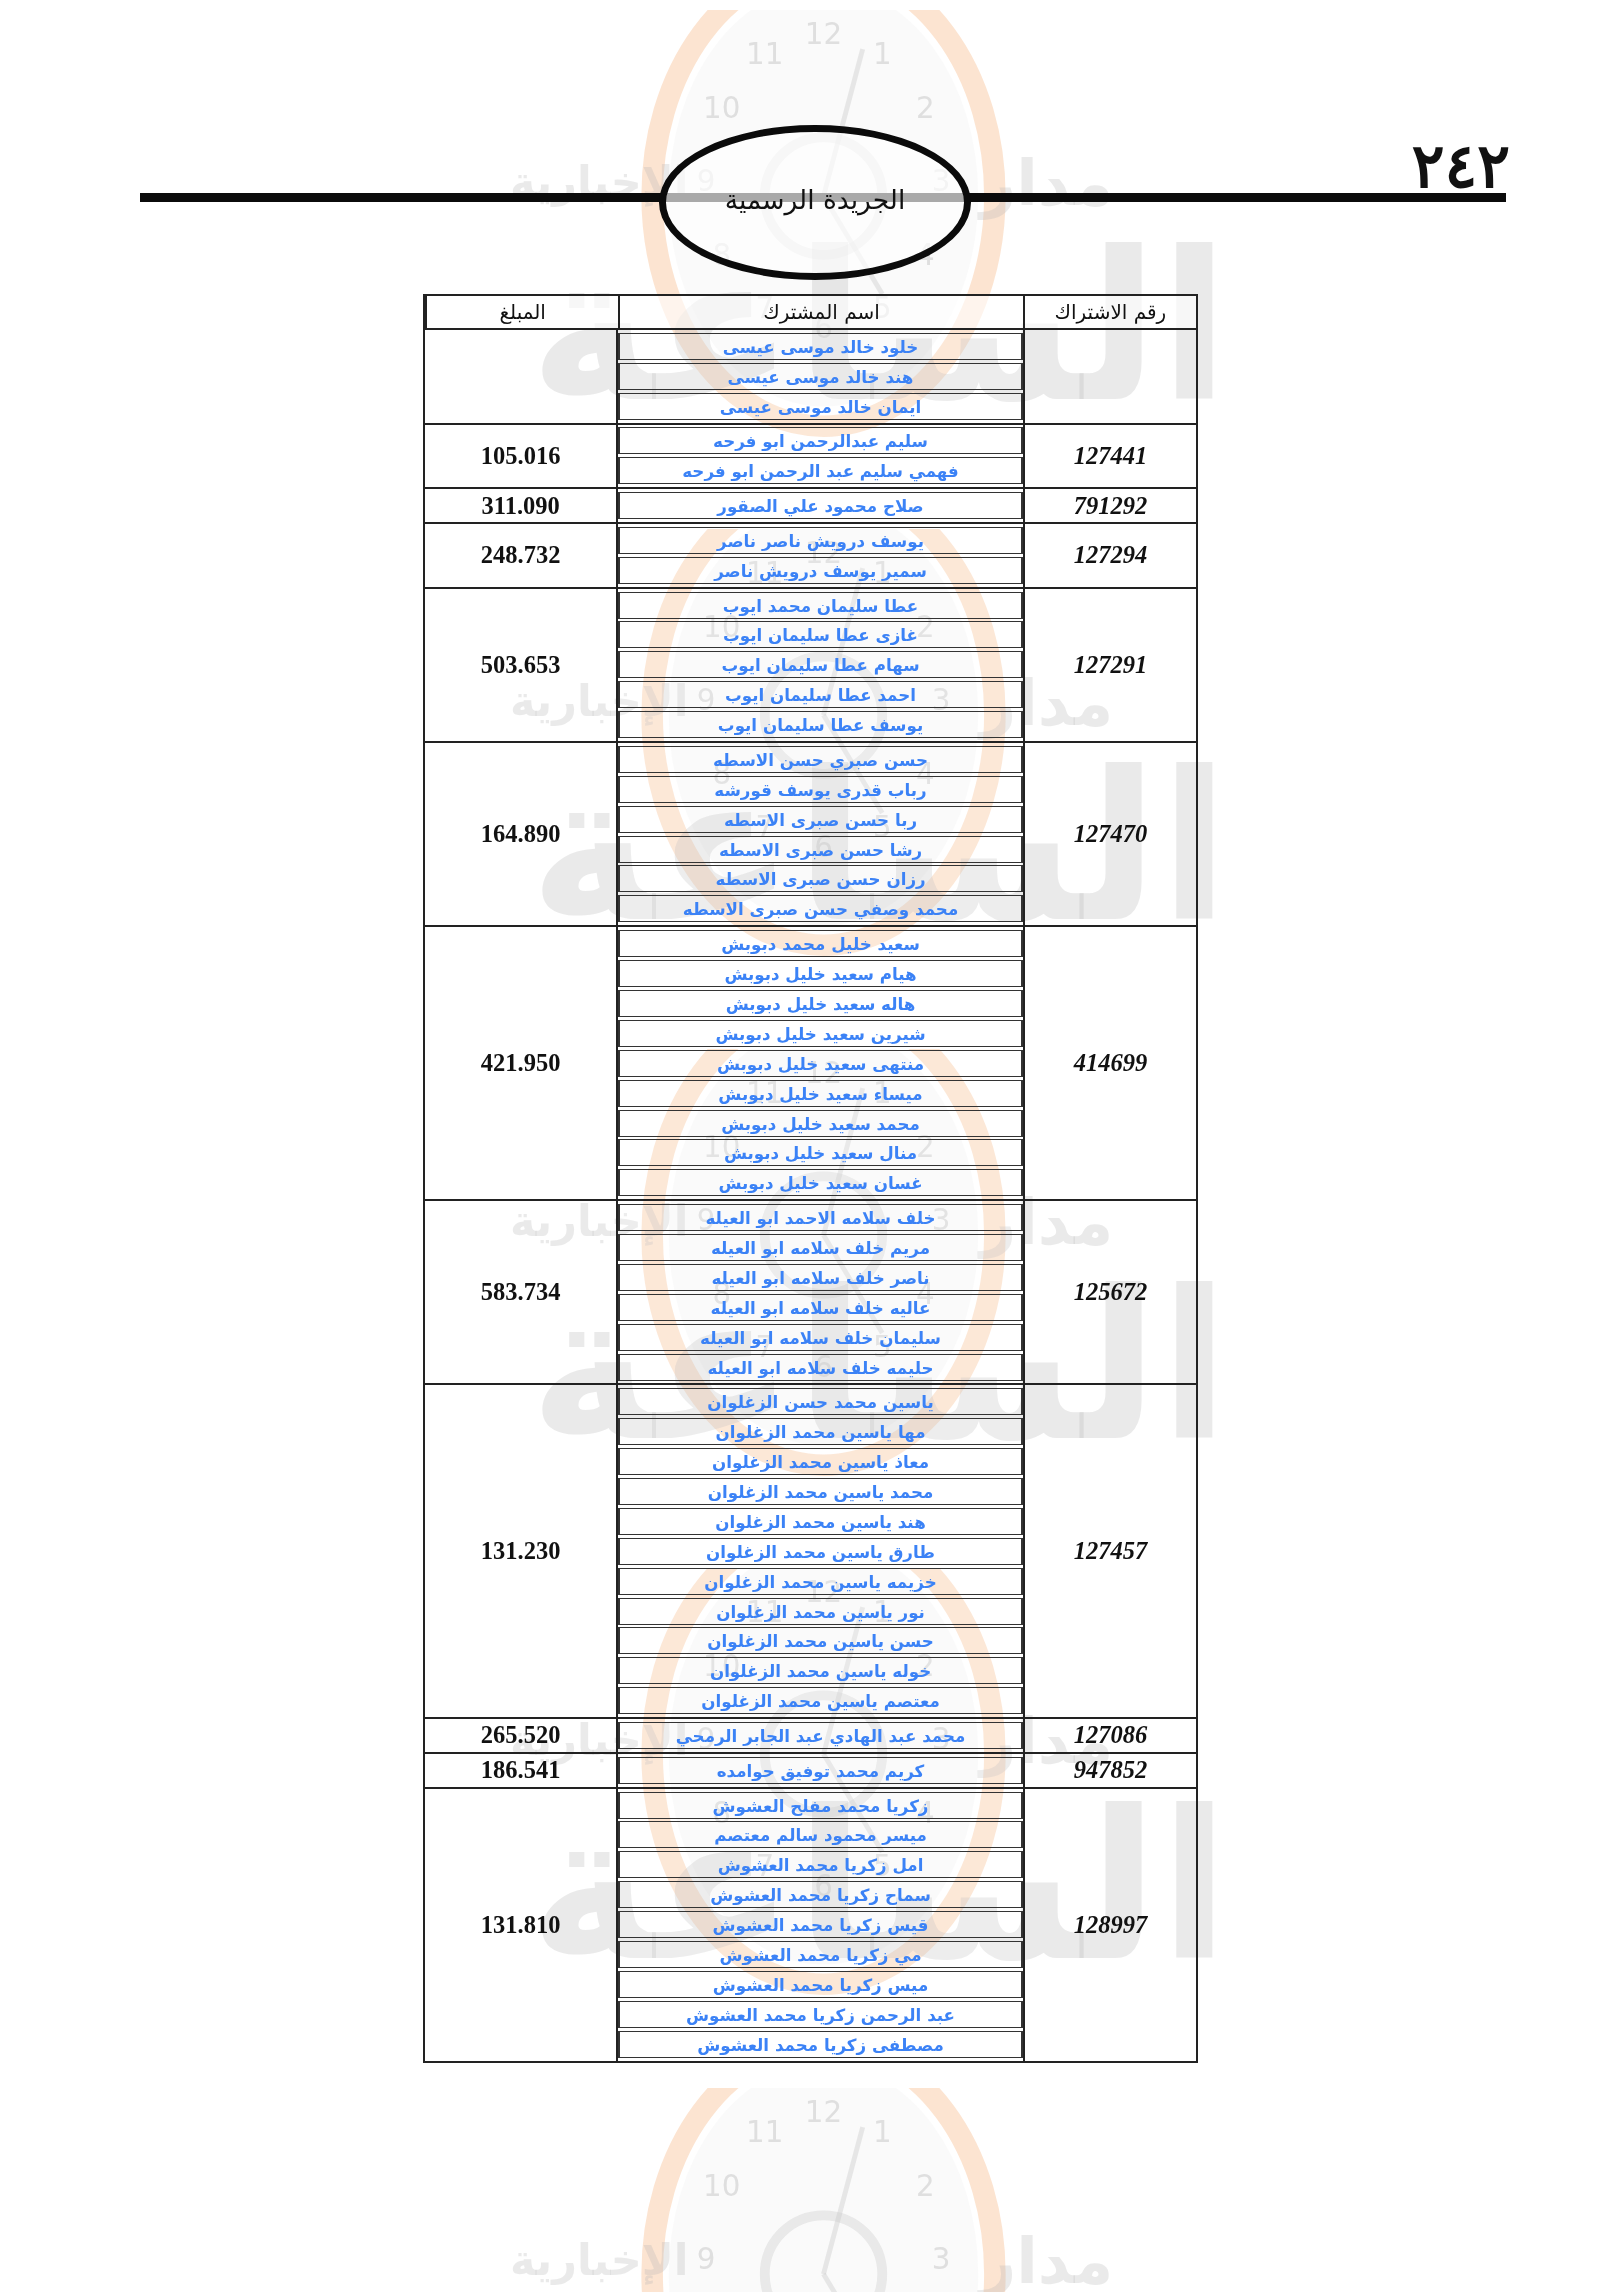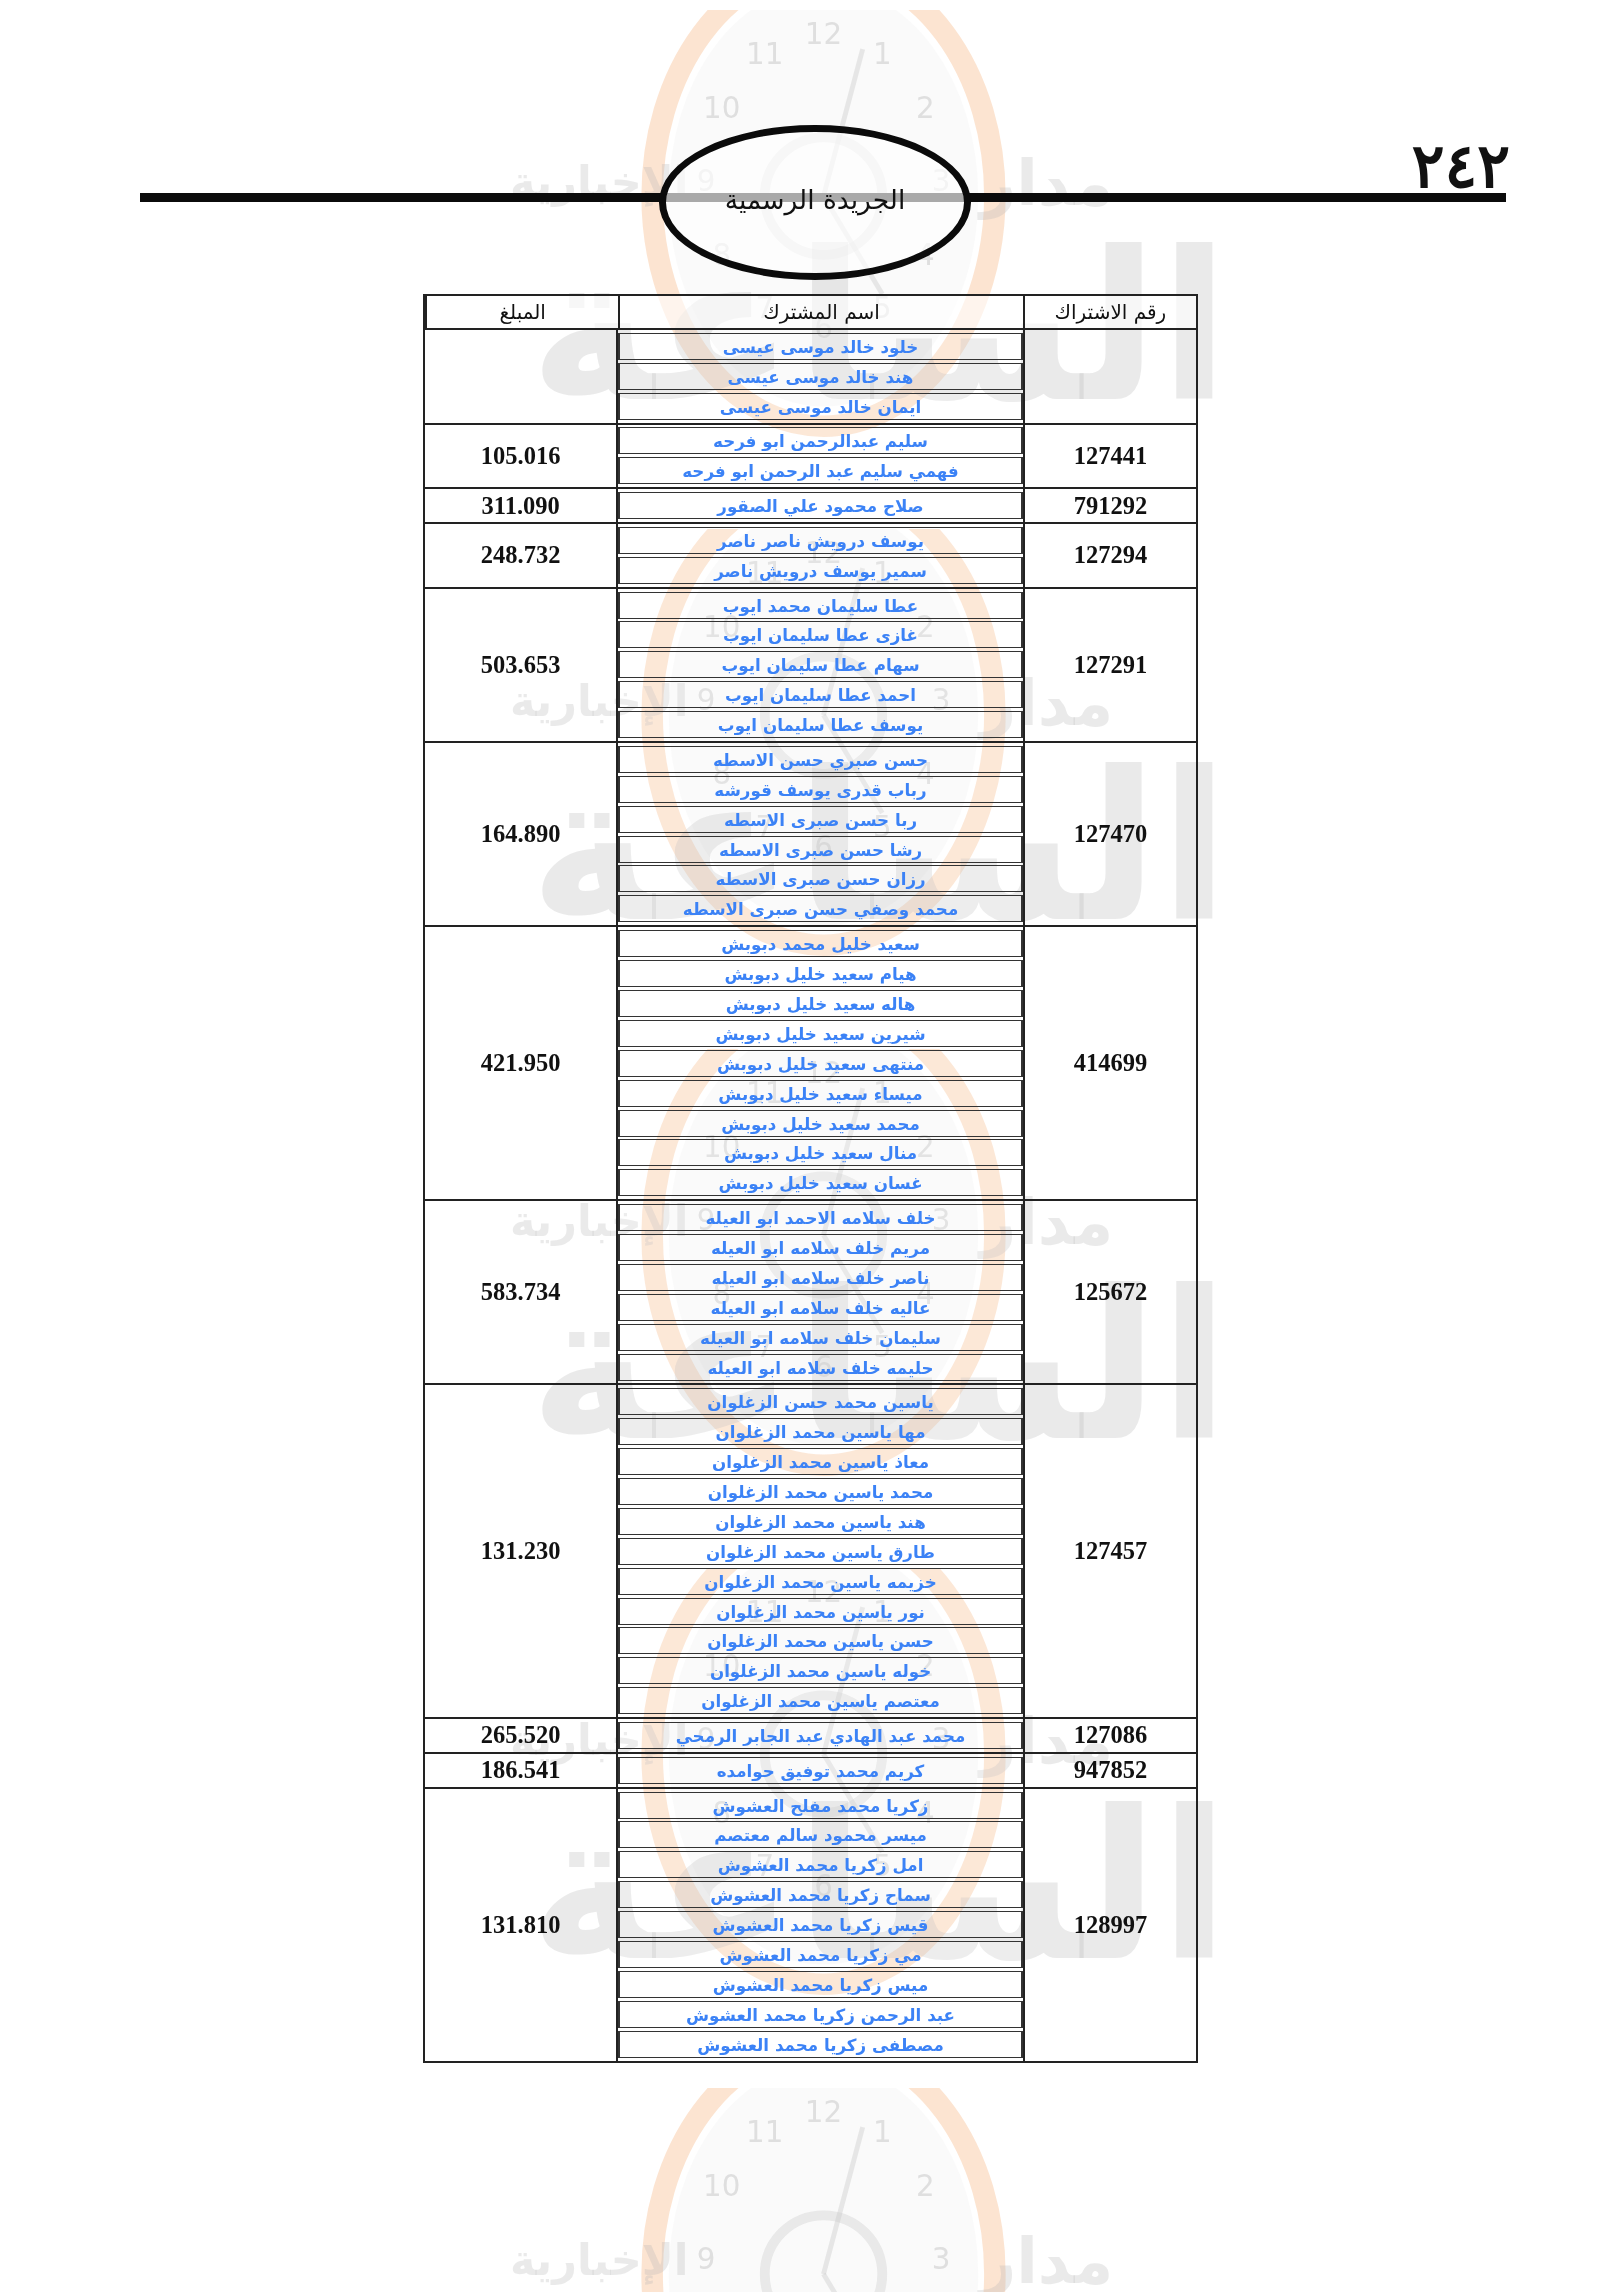--- a/index.html
+++ b/index.html
@@ -120,21 +120,21 @@
       padding: 0;
       vertical-align: middle;
       text-align: center;
       border-bottom: 2.9px double #222;
     }
     table.subs td.sub, table.subs td.amt {
       font-family: "Liberation Serif", "DejaVu Serif", serif;
       font-weight: bold;
       font-size: 24.5px;
     }
-    table.subs td.sub { border-left: 2.9px double #222; }
+    table.subs td.sub { border-left: 2.9px double #222; font-style: italic; }
     table.subs td.amt { border-right: 2.9px double #222; }
     table.subs tr.group:last-child td { border-bottom: none; }
 
     td.names { padding: 0; }
     .name-cell {
       height: 27px;
       line-height: 26.5px;
       margin: 2.9px 0 0 0;
       border: 1px solid #333;
       border-left: 2px solid #333;

